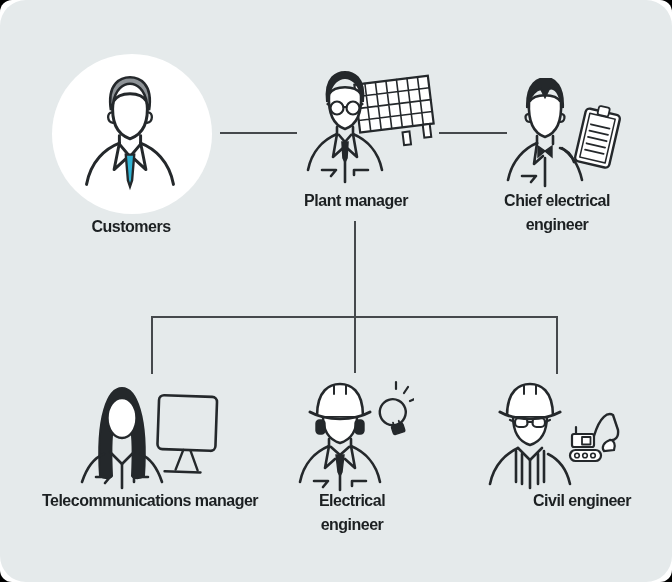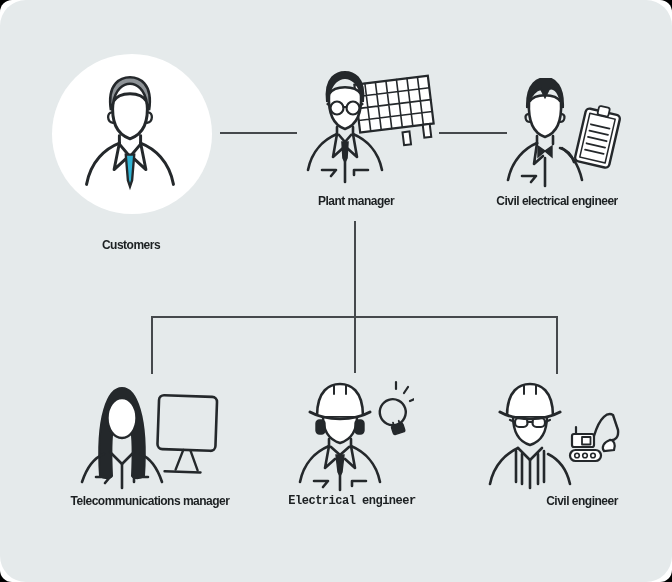--- a/index.html
+++ b/index.html
@@ -22,21 +22,21 @@
     font-family:"Liberation Sans","DejaVu Sans",sans-serif;
   }
   .white-bg{position:absolute;inset:0;background:var(--page-background);border-radius:12px;}
   .card{position:absolute;inset:0;background:var(--card-background);border-radius:26px;}
   .abs{position:absolute;}
   .edge{position:absolute;background:var(--line-color);}
   .node-label{
     position:absolute;
     text-align:center;
     font-weight:700;
-    font-size:12px;
+    font-size:16px;
     line-height:24px;
     letter-spacing:-0.5px;
     color:var(--text-color);
   }
   .customer-circle{
     position:absolute;left:52px;top:54px;width:160px;height:160px;
     background:var(--circle-background);border-radius:50%;
   }
   svg{display:block;}
   .stroke{stroke:var(--icon-stroke);fill:none;stroke-linecap:round;stroke-linejoin:round;}
@@ -73,21 +73,21 @@
       </g>
       <path class="tie-fill" stroke-width="2.2" d="M46,76 L54,76 L52,100 L50,106 L48,100 Z"></path>
       <path class="face" stroke-width="2.8" d="M34,26 C32,46 38,57 50,61 C62,57 68,46 66,26 C60,16 40,16 34,26 Z"></path>
       <g class="stroke" stroke-width="2.2">
         <path d="M33,36 c-5,0 -5,9 1,10"></path>
         <path d="M67,36 c5,0 5,9 -1,10"></path>
       </g>
       <path class="hair-gray" stroke-width="2.4" d="M32,34 C28,8 42,3 50,3 C58,3 72,8 68,34 L66,28 C64,14 56,9 50,9 C44,9 36,14 34,28 Z"></path>
     </svg>
   </div>
-  <div class="node-label" style="left:31px;top:233px;width:200px;">Customers</div>
+  <div class="node-label" style="left:31px;top:215px;width:200px;">Customers</div>
 
   <svg class="abs" style="left:300px;top:70px;" width="140" height="118" viewBox="0 0 140 118">
     <g transform="rotate(-7 95 34)">
       <rect class="white-fill" stroke-width="2.2" x="57" y="10" width="74" height="48"></rect>
       <path class="stroke" stroke-width="1.6" d="M67.6,10 V58 M78.2,10 V58 M88.8,10 V58 M99.4,10 V58 M110,10 V58 M120.6,10 V58 M57,22 H131 M57,34 H131 M57,46 H131"></path>
       <rect class="white-fill" stroke-width="2" x="120" y="58" width="7" height="13"></rect>
       <rect class="white-fill" stroke-width="2" x="99" y="63" width="7" height="13"></rect>
     </g>
     <g>
       <path class="face" stroke-width="2.6" d="M29,24 C28,44 33,55 45,59 C57,55 62,44 61,24 C55,15 35,15 29,24 Z"></path>
@@ -140,21 +140,21 @@
         <path d="M45,80 V108"></path>
       </g>
     </g>
     <g transform="rotate(13 97 60)">
       <rect class="white-fill" stroke-width="2.4" x="80" y="33" width="35" height="54" rx="4"></rect>
       <rect class="stroke" stroke-width="1.5" x="84.5" y="37.5" width="26" height="45"></rect>
       <rect class="white-fill" stroke-width="1.8" x="92" y="28" width="11" height="9" rx="2"></rect>
       <path class="stroke" stroke-width="1.8" d="M88,48 H107 M88,54.5 H107 M88,61 H107 M88,67.5 H107 M88,74 H107"></path>
     </g>
   </svg>
-  <div class="node-label" style="left:472px;top:189px;width:170px;">Civil electrical engineer</div>
+  <div class="node-label" style="left:472px;top:189px;width:170px;">Chief electrical engineer</div>
 
   <svg class="abs" style="left:70px;top:380px;" width="164" height="112" viewBox="0 0 164 112">
     <g>
       <path class="hair" stroke-width="2" d="M30,96 C26,36 38,8 52,8 C66,8 78,36 74,96 C70,99 64,99 62,96 C63,74 63,58 61,48 C58,41 46,41 43,48 C41,58 41,74 42,96 C40,99 34,99 30,96 Z"></path>
       <ellipse class="face" stroke-width="2.4" cx="52" cy="38" rx="14.5" ry="20"></ellipse>
       <g class="stroke" stroke-width="2.6">
         <path d="M12,102 C18,84 26,77 34,74"></path>
         <path d="M92,102 C86,84 78,77 70,74"></path>
         <path d="M40,72 L52,84 L64,72"></path>
         <path d="M52,84 V108"></path>
@@ -202,21 +202,21 @@
         <path d="M41,69 L50,77 L59,69"></path>
       </g>
       <path class="dark-fill" stroke-width="1.4" d="M46,77 L54,77 L52,94 L50,98 L48,94 Z"></path>
       <g class="stroke" stroke-width="2.6">
         <path d="M24,103 H38 L33,109"></path>
         <path d="M76,103 H62 V108"></path>
         <path d="M50,92 V112"></path>
       </g>
     </g>
   </svg>
-  <div class="node-label" style="left:287px;top:489px;width:130px;font-family:Liberation Mono, monospace;">Electrical engineer</div>
+  <div class="node-label" style="left:287px;top:489px;width:130px;">Electrical engineer</div>
 
   <svg class="abs" style="left:480px;top:378px;" width="144" height="114" viewBox="0 0 144 114">
     <g>
       <path class="face" stroke-width="2.4" d="M33,38 C33,55 40,64 50,67 C60,64 67,55 67,38 Z"></path>
       <path class="white-fill" stroke-width="2.6" d="M27,38 C27,12 40,6 50,6 C60,6 73,12 73,38"></path>
       <path class="stroke" stroke-width="2" d="M44,8 V16 M56,8 V16"></path>
       <path class="stroke" stroke-width="3" d="M20,34 C36,43 64,43 80,34"></path>
       <g class="stroke" stroke-width="2.2">
         <rect x="35" y="40" width="12.5" height="9" rx="4"></rect>
         <rect x="52.5" y="40" width="12.5" height="9" rx="4"></rect>

